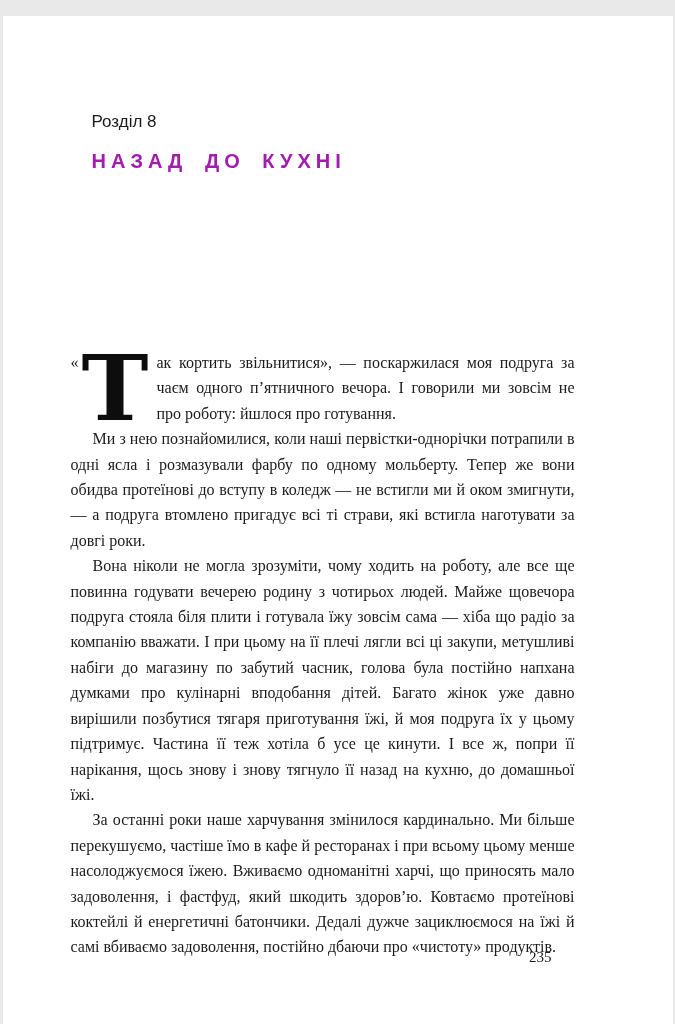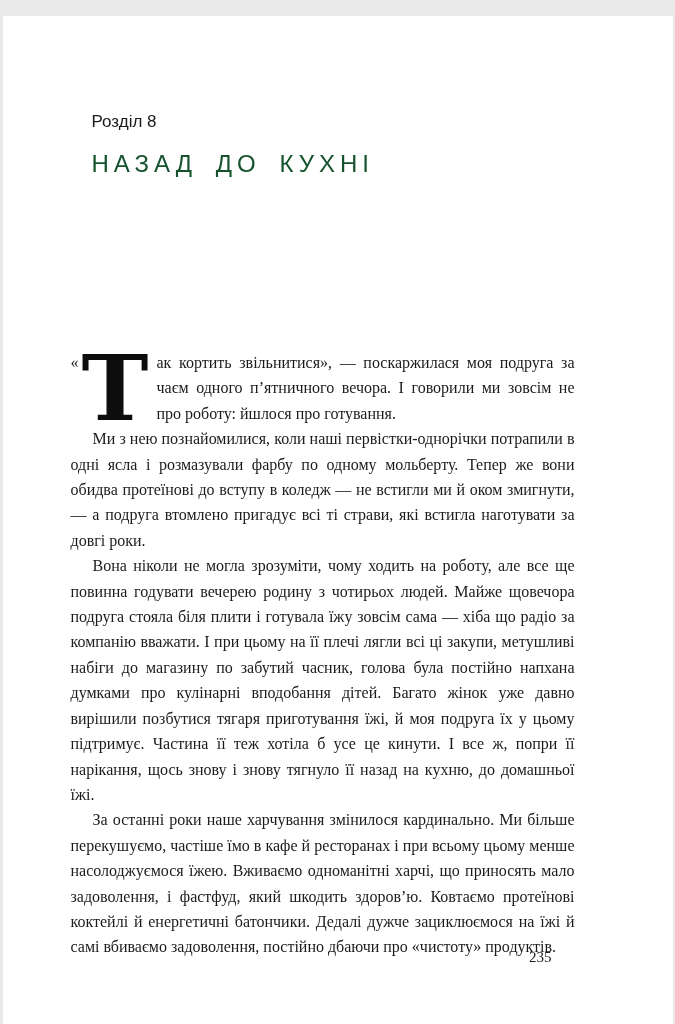--- a/index.html
+++ b/index.html
@@ -25,26 +25,26 @@
   }
   .chapter-label {
     font-family: "Liberation Sans", sans-serif;
     font-size: 17px;
     font-weight: 400;
     color: #1b1b1b;
   }
   .chapter-title {
     margin: 18px 0 0 0;
     font-family: "Liberation Sans", sans-serif;
-    font-size: 24px;
-    font-weight: 400;
+    font-size: 20px;
+    font-weight: 700;
     letter-spacing: 5px;
     word-spacing: 7px;
     text-transform: uppercase;
-    color: #14532d;
+    color: #a21caf;
   }
   .body-text {
     position: absolute;
     top: 334px;
     left: 68px;
     width: 504px;
     font-size: 16px;
     line-height: 25.4px;
     text-align: justify;
     color: #1b1b1b;

